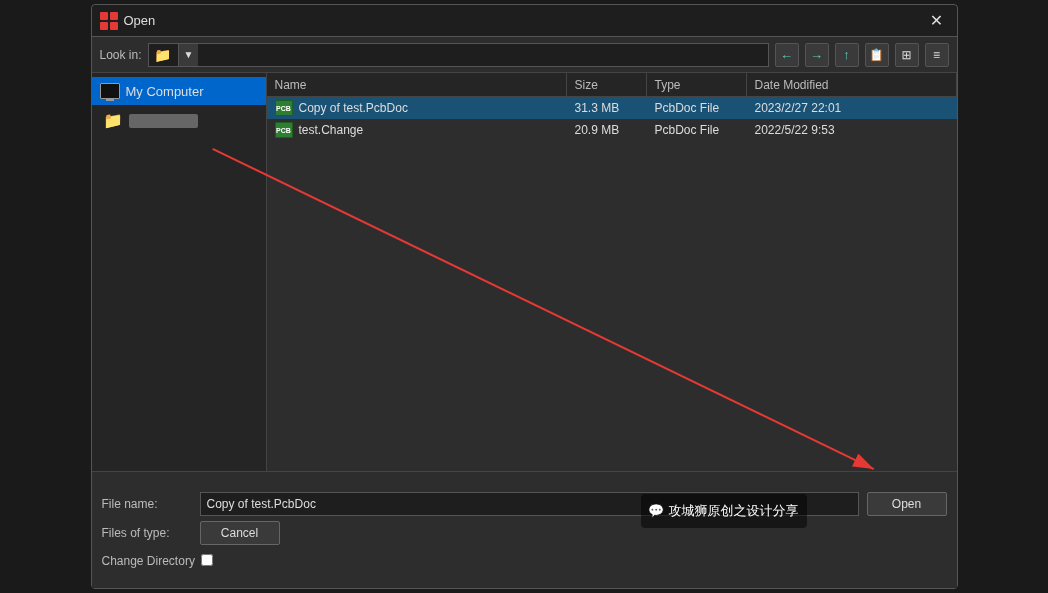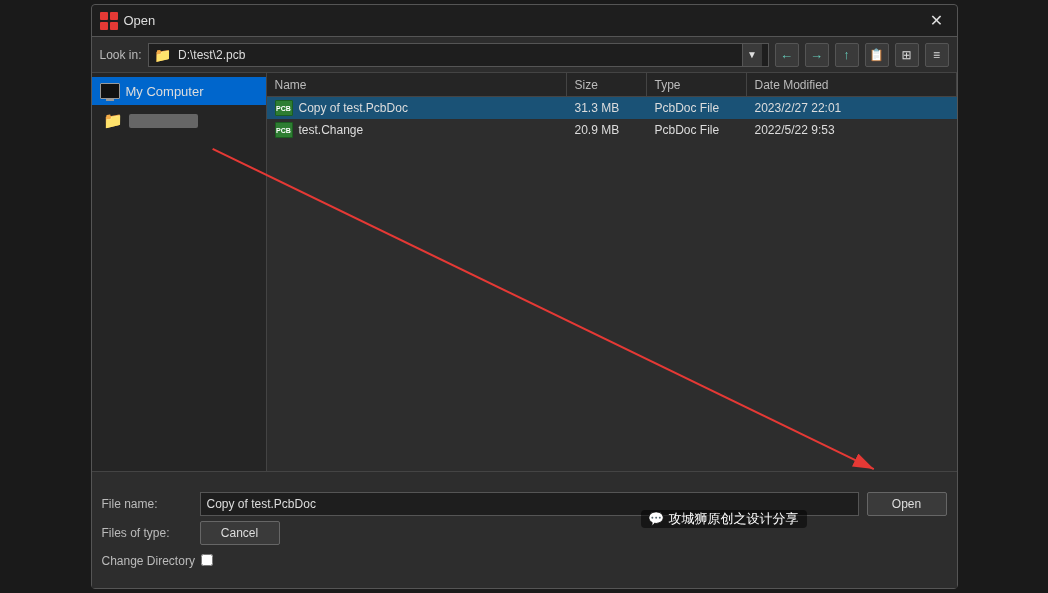--- a/index.html
+++ b/index.html
@@ -325,21 +325,21 @@
       height: 100%;
       pointer-events: none;
       z-index: 10;
     }
     
     .watermark {
       position: absolute;
       bottom: 60px;
       right: 150px;
       background: rgba(0,0,0,0.5);
-      padding: 0 8px;
+      padding: 8px 8px;
       border-radius: 4px;
       font-size: 13px;
       color: white;
       pointer-events: none;
       z-index: 5;
     }
     .sidebar-folder-item {
       padding: 6px 8px 6px 12px;
     }
     .blurred-folder-label {
@@ -366,21 +366,20 @@
       </div>
       <span class="title-text">Open</span>
     </div>
     <button class="close-btn">✕</button>
   </div>
 
   <div class="toolbar">
     <span class="lookin-label">Look in:</span>
     <div class="path-combo">
       <span class="path-folder-icon">📁</span>
-      <span class="path-text">D:\test\2.pcb</span>
       <button class="path-dropdown-btn">▼</button>
     </div>
     <button class="nav-btn" title="Back">
       <span style="color:#6cb; font-size:13px;">←</span>
     </button>
     <button class="nav-btn" title="Forward">
       <span style="color:#6cb; font-size:13px;">→</span>
     </button>
     <button class="nav-btn" title="Up">
       <span style="color:#6cb; font-size:13px;">↑</span>

